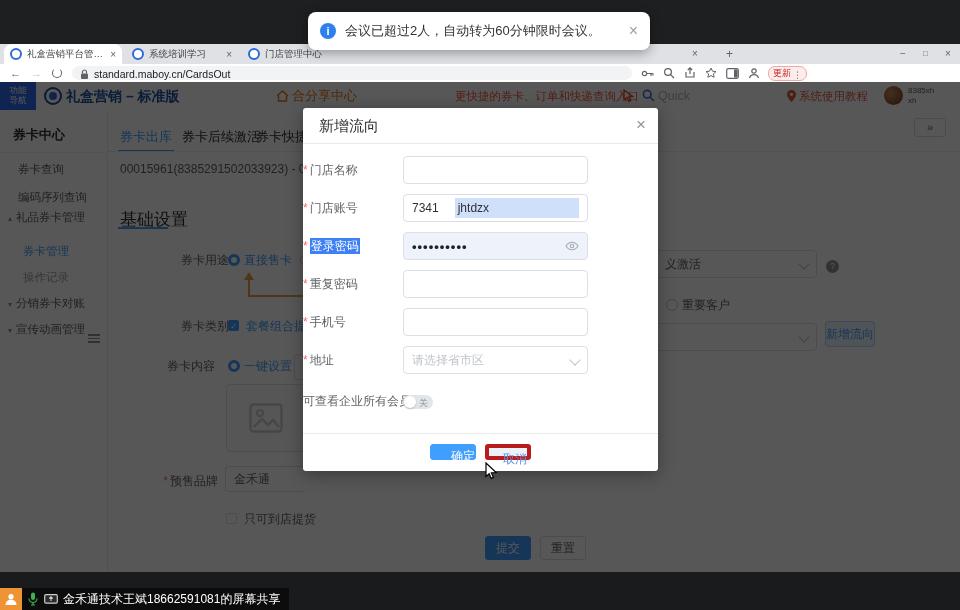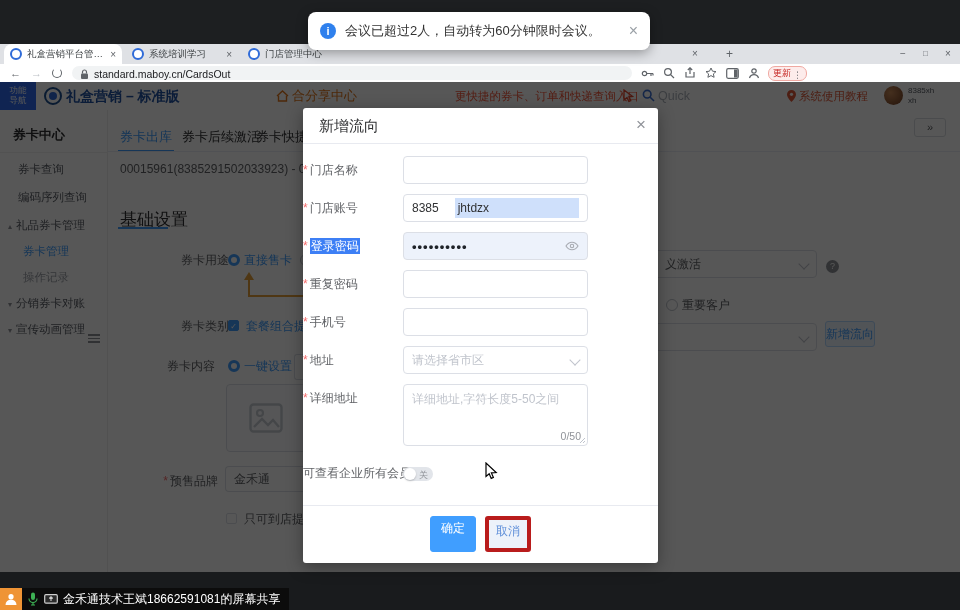--- a/index.html
+++ b/index.html
@@ -95,21 +95,21 @@
   .pwbox{background:#edf2fb}
   .pwdots{flex:1;font-size:13px;font-weight:bold;letter-spacing:1px;color:#1f2329}
   .placeholder{color:#c0c4cc}
   .selbox{justify-content:space-between}
   .tabox{height:62px;border:1px solid #dcdfe6;border-radius:4px;box-sizing:border-box;position:relative;padding:6px 8px;font-size:12px}
   .tacount{position:absolute;right:6px;bottom:3px;font-size:10.5px;color:#909399}
   .switch{width:30px;height:14px;border-radius:7px;background:#e2e5ea;position:relative;margin-top:7px}
   .knob{position:absolute;left:1px;top:1px;width:12px;height:12px;border-radius:50%;background:#fff;box-shadow:0 1px 2px rgba(0,0,0,.2)}
   .swtext{position:absolute;right:5px;top:2px;font-size:9px;color:#909399}
   .mfoot{border-top:1px solid #e8eaf0;margin-top:19px;padding:10px 0 11px;display:flex;justify-content:center;gap:9px}
-  .mbtn{width:46px;height:36px;border-radius:3px;font-size:12px;text-align:center;line-height:22px;box-sizing:border-box}
+  .mbtn{width:46px;height:16px;border-radius:3px;font-size:12px;text-align:right;line-height:22px;box-sizing:border-box}
   .mbtn.ok{background:#409eff;border:1px solid #409eff;color:#fff}
   .mbtn.cancel{background:#edf2fa;border:4px solid #b91c1c;color:#5f8fd9}
   .cursor{left:182px;top:354px;z-index:5}
   
   .toast{left:308px;top:12px;width:342px;height:38px;background:#fff;border-radius:8px;z-index:100;
          box-shadow:0 3px 12px rgba(0,0,0,.35);display:flex;align-items:center;padding:0 12px;box-sizing:border-box}
   .infoicon{width:16px;height:16px;border-radius:50%;background:#2f80ed;color:#fff;font-size:11px;font-weight:bold;text-align:center;line-height:16px;flex:none}
   .toasttext{font-size:13px;color:#333;margin-left:9px;white-space:nowrap;flex:1}
   .toastclose{font-size:16px;color:#9aa0a6;margin-left:6px}
   
@@ -227,21 +227,21 @@
   </div>
 </div>
 
 <div class="abs page">
 
   <div class="abs sidebar">
     <span class="abs sbtitle">券卡中心</span>
     <div class="abs sbdiv"></div>
     <span class="abs sbitem" style="left:18px;top:52px">券卡查询</span>
     <span class="abs sbitem" style="left:18px;top:80px">编码序列查询</span>
-    <span class="abs sbitem" style="left:8px;top:108px"><span class="sbarrow">▴</span><span>礼品券卡管理</span></span>
+    <span class="abs sbitem" style="left:8px;top:100px"><span class="sbarrow">▴</span><span>礼品券卡管理</span></span>
     <span class="abs sbitem sbactive" style="left:23px;top:134px">券卡管理</span>
     <span class="abs sbitem sbmuted" style="left:23px;top:160px">操作记录</span>
     <span class="abs sbitem" style="left:8px;top:186px"><span class="sbarrow">▾</span><span>分销券卡对账</span></span>
     <span class="abs sbitem" style="left:8px;top:212px"><span class="sbarrow">▾</span><span>宣传动画管理</span></span>
     <div class="abs hamb">
         <div></div>
         <div></div>
         <div></div>
       </div>
   </div>
@@ -318,21 +318,21 @@
     <div class="mrow">
       <span class="mlabel"><span class="req">*</span><span>门店名称</span></span>
       <div class="mctl">
           <div class="inbox"></div>
         </div>
     </div>
     <div class="mrow">
       <span class="mlabel"><span class="req">*</span><span>门店账号</span></span>
       <div class="mctl">
         <div class="inbox">
-          <span>8385</span>
+          <span>7341</span>
           <span class="selspan">jhtdzx</span>
         </div>
       </div>
     </div>
     <div class="mrow">
       <span class="mlabel"><span class="req">*</span><span class="labelsel">登录密码</span></span>
       <div class="mctl">
         <div class="inbox pwbox">
           <span class="pwdots">••••••••••</span>
           <svg width="14" height="10" viewBox="0 0 14 10">
@@ -353,32 +353,20 @@
       <div class="mctl">
           <div class="inbox"></div>
         </div>
     </div>
     <div class="mrow">
       <span class="mlabel"><span class="req">*</span><span>地址</span></span>
       <div class="mctl">
         <div class="inbox selbox">
           <span class="placeholder">请选择省市区</span>
           <span class="ddchev"></span>
-        </div>
-      </div>
-    </div>
-    <div class="mrow">
-      <span class="mlabel"><span class="req">*</span><span>详细地址</span></span>
-      <div class="mctl">
-        <div class="tabox">
-          <span class="placeholder">详细地址,字符长度5-50之间</span>
-          <span class="tacount">0/50</span>
-          <svg style="position:absolute;right:1px;bottom:1px" width="7" height="7" viewBox="0 0 7 7">
-              <path d="M6 1L1 6M6 4L4 6" stroke="#c0c4cc" stroke-width="1"></path>
-            </svg>
         </div>
       </div>
     </div>
     <div class="mrow" style="margin-top:14px;margin-bottom:0">
       <span class="mlabel" style="line-height:26px">可查看企业所有会员</span>
       <div class="mctl">
         <div class="switch">
           <span class="knob"></span>
           <span class="swtext">关</span>
         </div>

